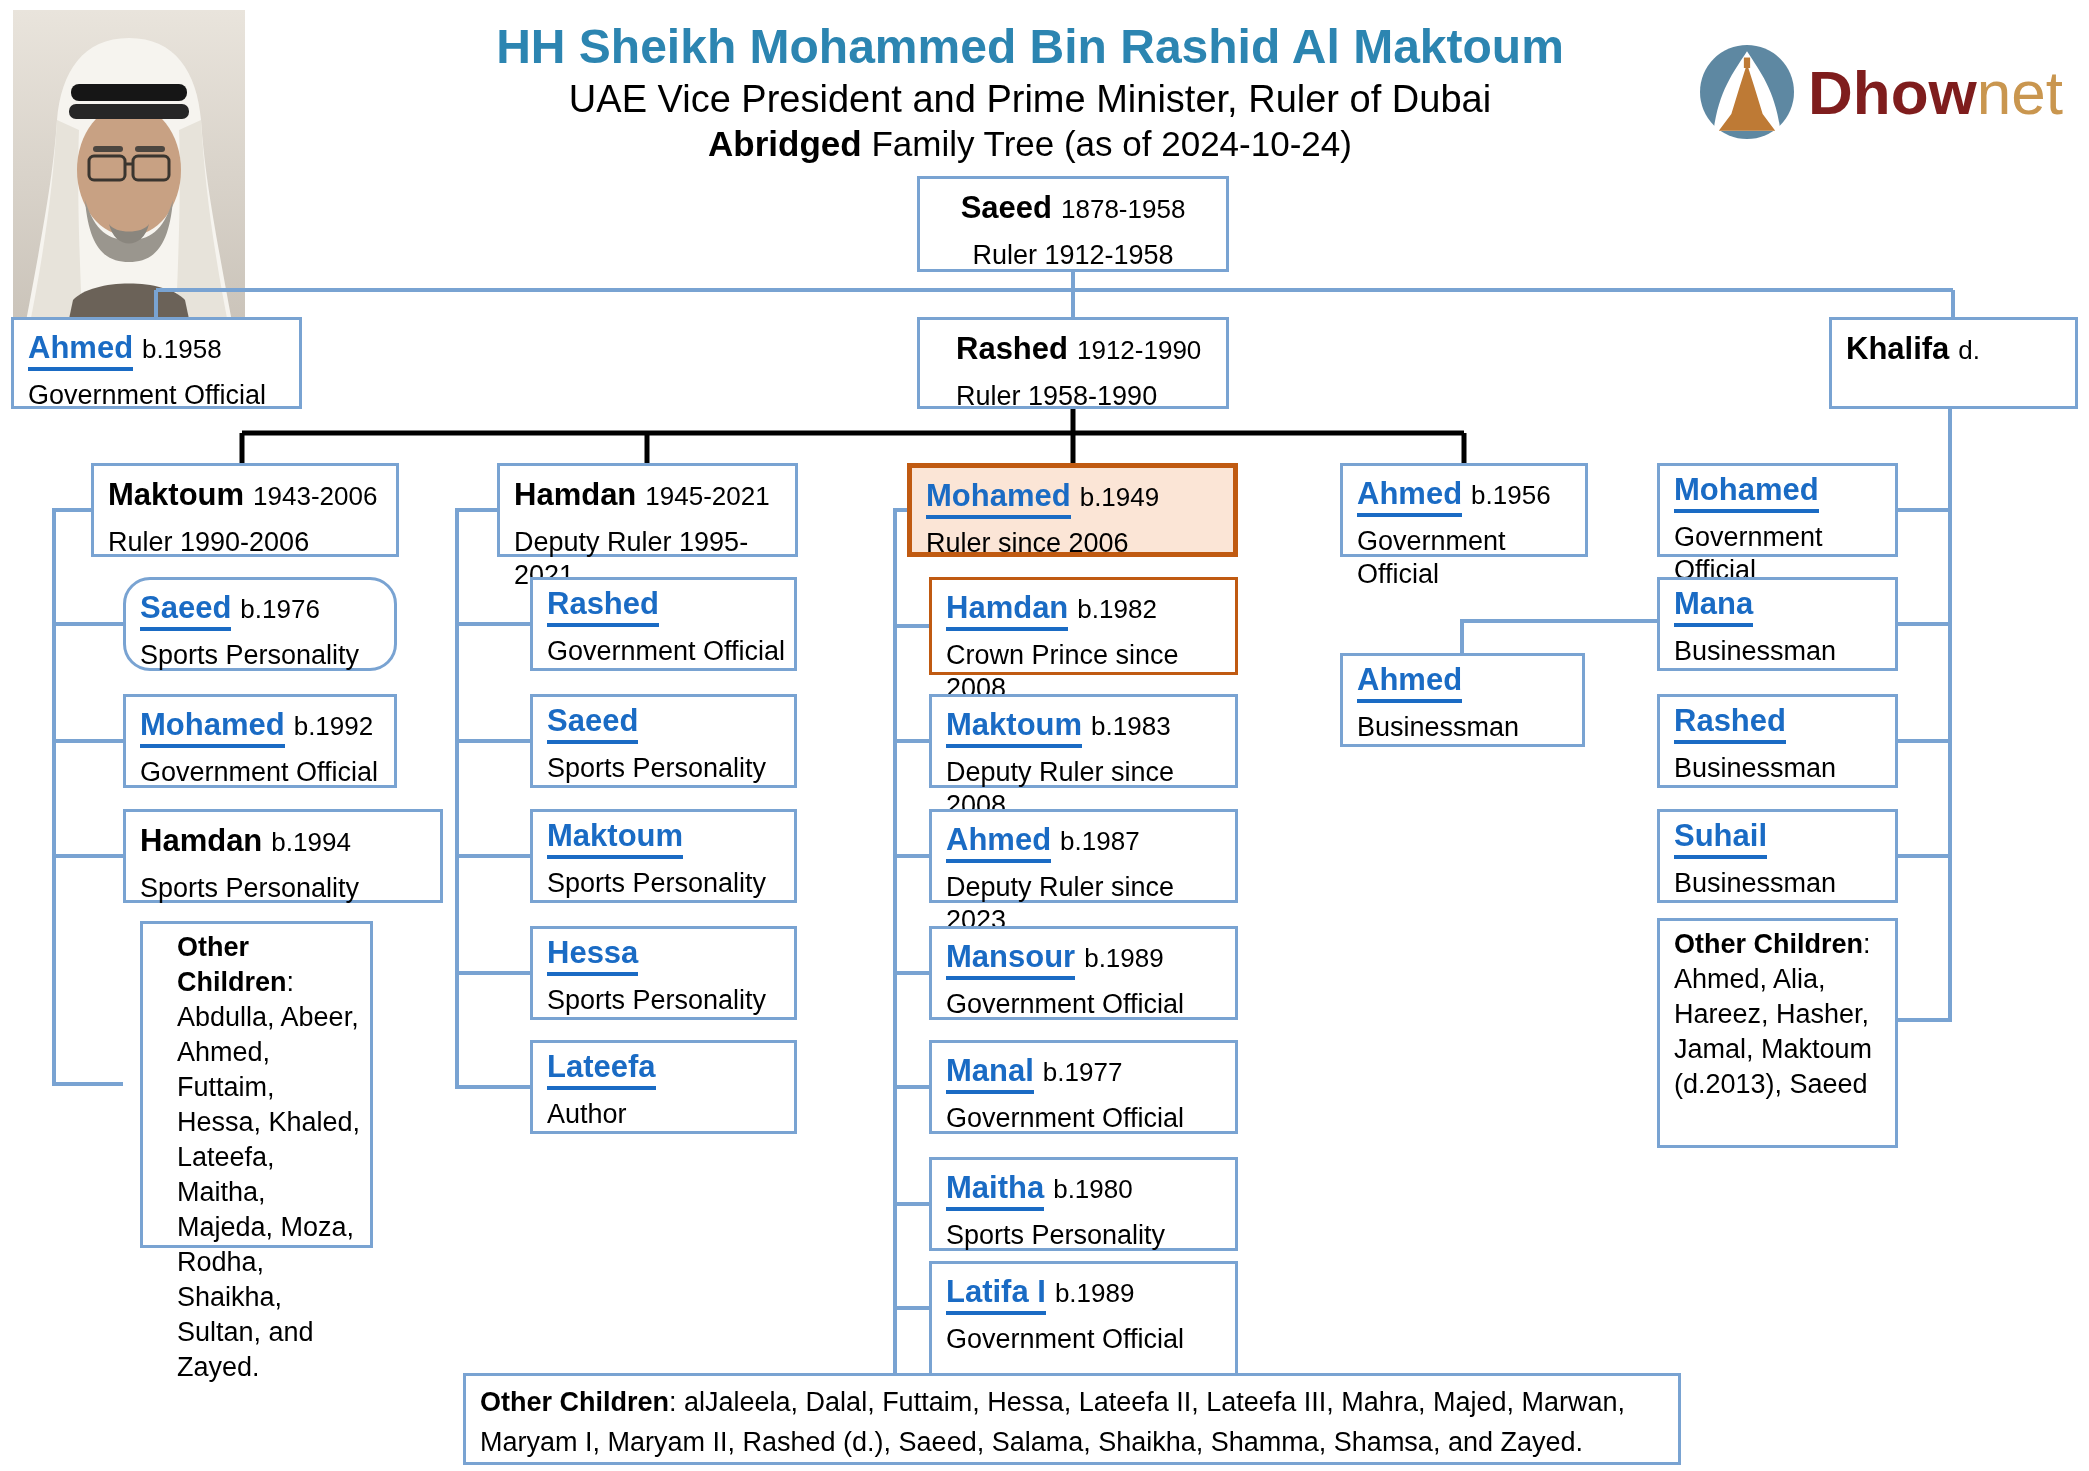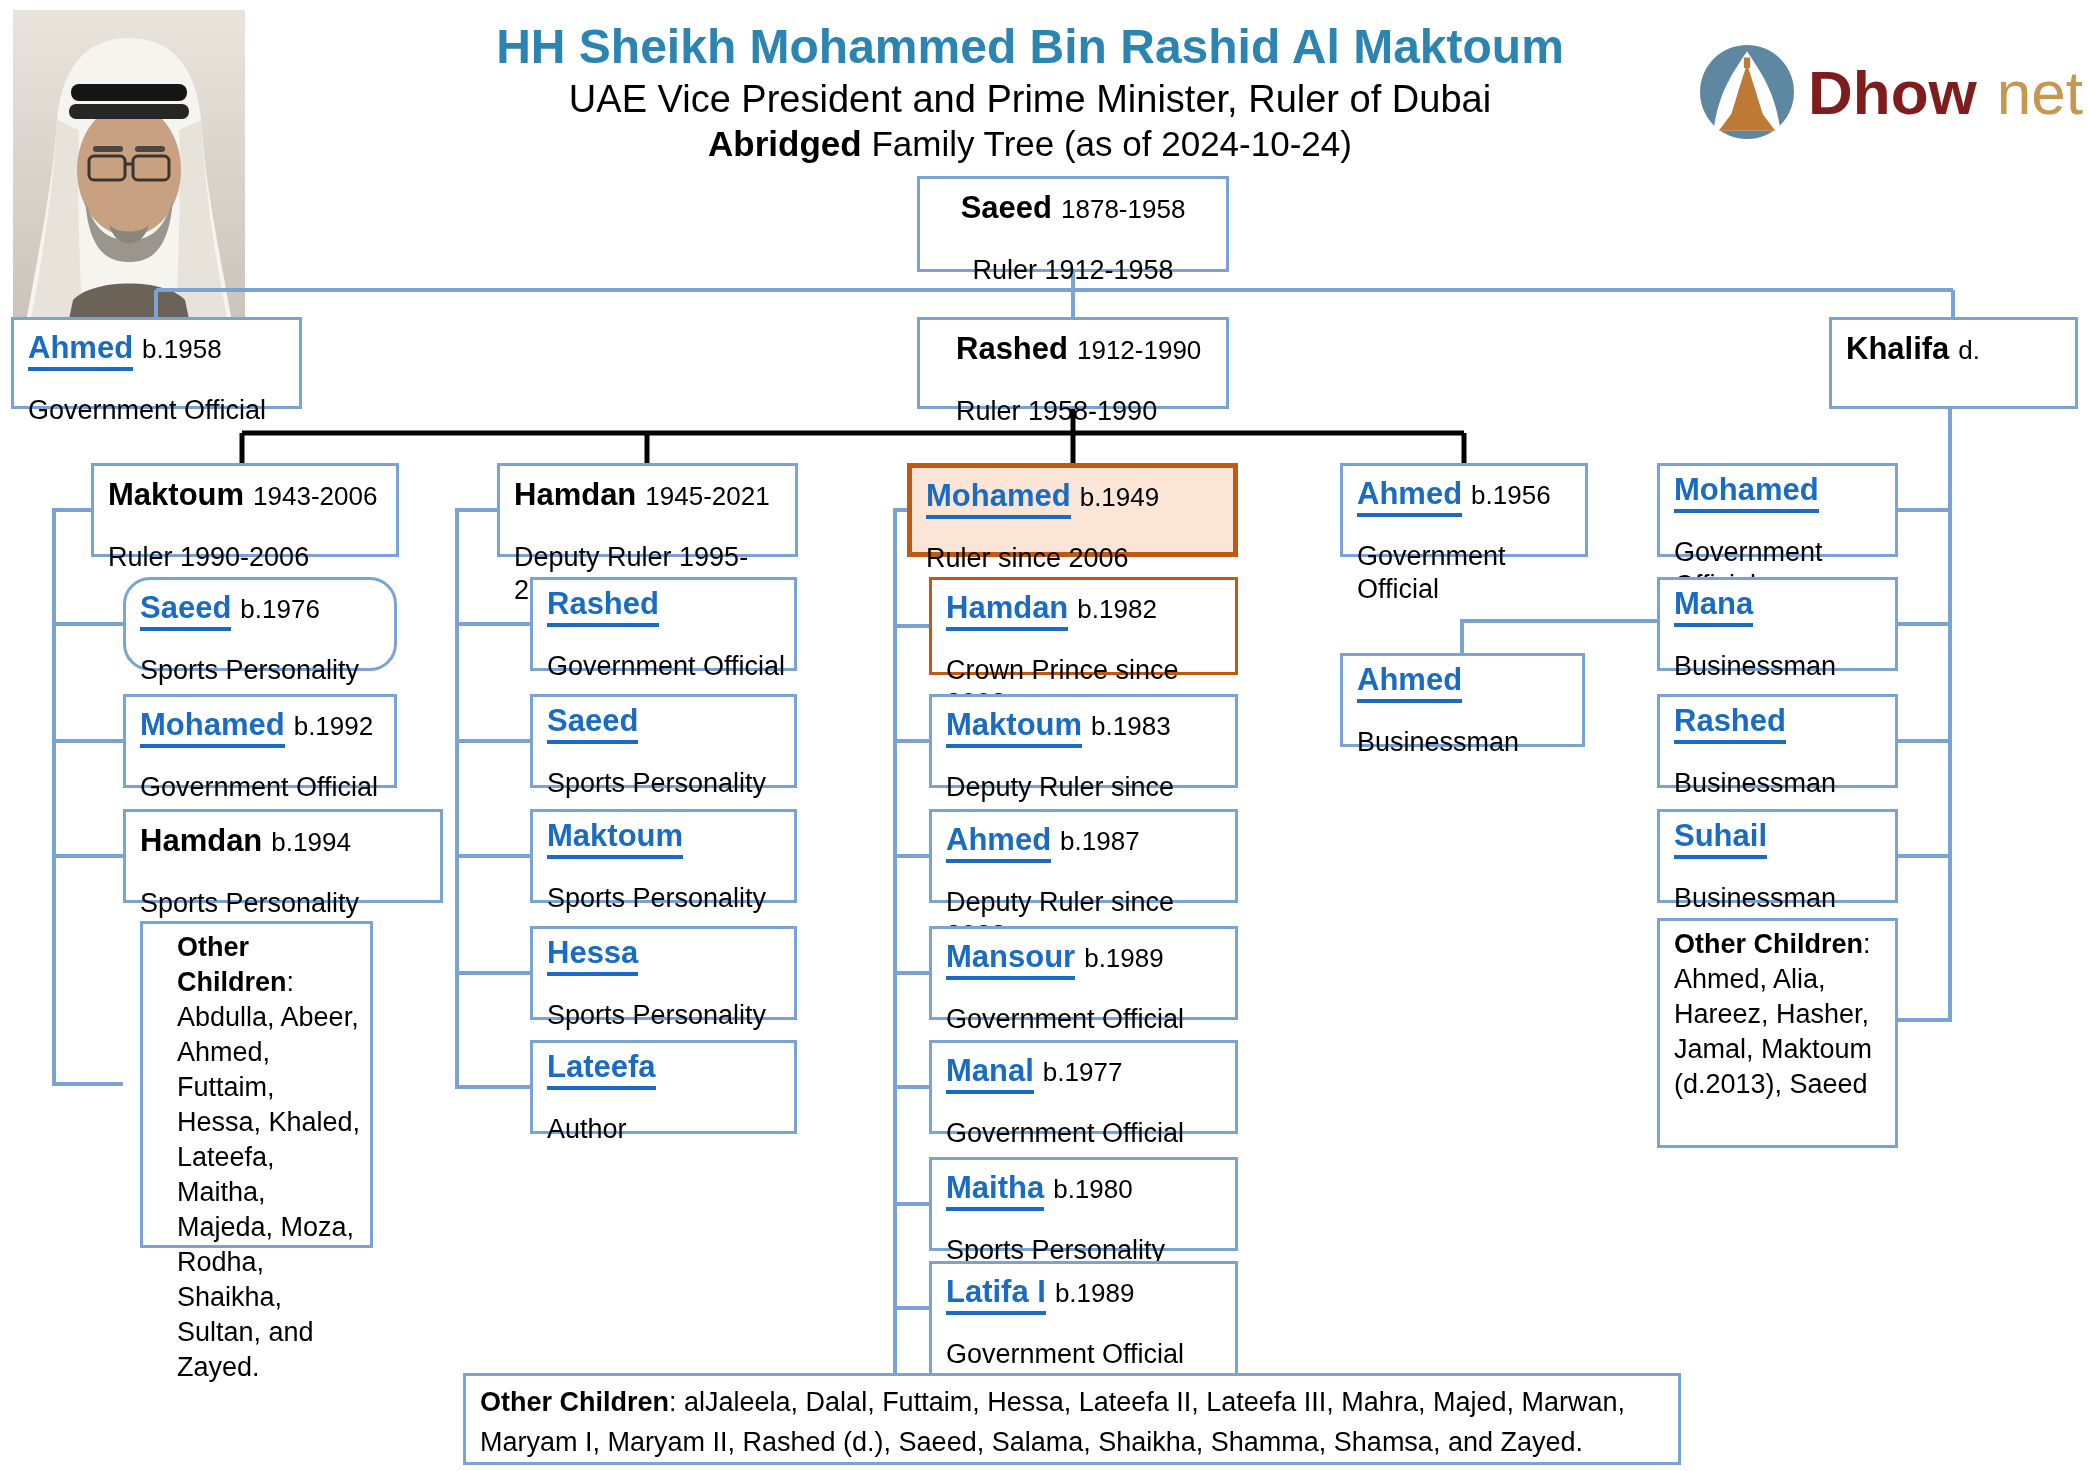--- a/index.html
+++ b/index.html
@@ -12,41 +12,41 @@
   #portrait{position:absolute;left:13px;top:10px;width:232px;height:328px;}
   #titleblock{position:absolute;left:300px;top:18px;width:1460px;text-align:center;}
   #main-title{font-size:48px;font-weight:bold;color:#2C85B1;line-height:58px;}
   #subtitle{font-size:38px;line-height:46px;color:#000;}
   #treelabel{font-size:35px;line-height:44px;color:#000;}
   #treelabel .b{font-weight:bold;}
   #logo{position:absolute;left:1700px;top:42px;height:100px;display:flex;align-items:center;}
   #logo svg{width:94px;height:94px;}
   #logo .brand{font-size:62px;margin-left:14px;letter-spacing:0px;}
   #logo .brand .bd{font-weight:bold;color:#7f1d1d;}
-  #logo .brand .lt{font-weight:normal;color:#C9964F;margin-left:20px;}
+  #logo .brand .lt{font-weight:normal;color:#C9964F;}
   
   #wires{position:absolute;left:0;top:0;width:2089px;height:1471px;z-index:0;}
   #wires path.blue{stroke:#79A3D2;stroke-width:4;fill:none;}
   #wires path.black{stroke:#000000;stroke-width:5;fill:none;}
   
   #nodes .node{
     position:absolute;background:#fff;border:3px solid #79A3D2;box-sizing:border-box;
     padding:6px 8px 0 14px;z-index:2;
   }
   #nodes .node.center{text-align:center;padding-left:8px;}
   #nodes .node.hl{border:5px solid #C05A11;background:#FBE5D6;}
   #nodes .node.crown{border:3px solid #C05A11;}
   .l1{line-height:46px;white-space:nowrap;}
   .nm{font-weight:bold;font-size:31px;color:#000;}
   .nm.link{
     color:#1A6BC4;display:inline-block;line-height:36px;
     border-bottom:4px solid #1A6BC4;padding-bottom:1px;cursor:pointer;
   }
   .sfx{font-size:26px;color:#000;margin-left:9px;}
-  .detail{font-size:27px;line-height:33px;margin-top:18px;}
+  .detail{font-size:27px;line-height:33px;margin-top:3px;}
   .node.oc{font-size:27px;line-height:35px;padding:8px 12px 0 14px;}
   .node.oc .oc-b{font-weight:bold;}
   .node.oc.wide{font-size:27px;line-height:40px;padding:8px 14px 0 16px;}
 </style>
 </head>
 <body>
 
 <svg id="portrait" viewBox="0 0 232 328">
   <defs>
     <linearGradient id="pbg" x1="0" y1="0" x2="0" y2="1">

